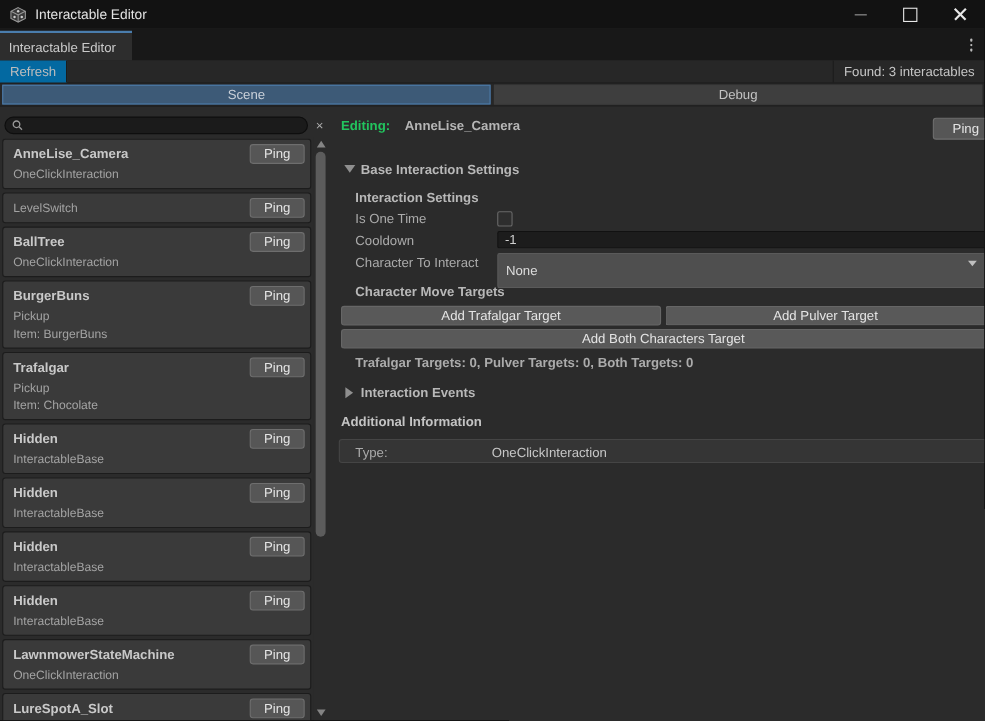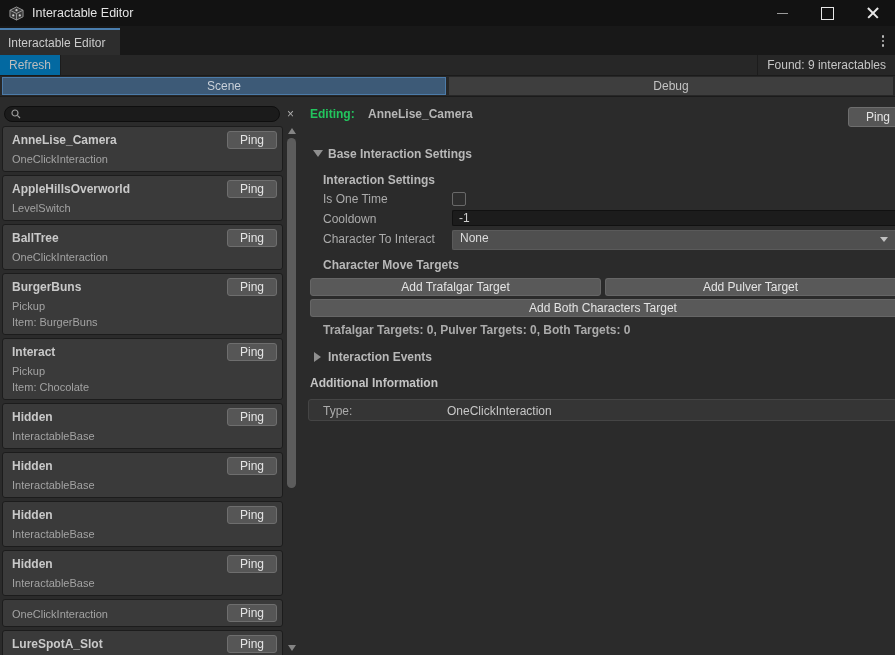--- a/index.html
+++ b/index.html
@@ -79,23 +79,23 @@
   .fold-tri-right{position:absolute;width:0;height:0;border-top:5px solid transparent;
     border-bottom:5px solid transparent;border-left:7px solid #8f8f8f;}
   .top-ping{position:absolute;left:548px;top:10px;width:60px;height:20px;background:#565656;
     border:1px solid #6e6e6e;border-radius:3px;color:#e4e4e4;font-size:12px;
     display:flex;align-items:center;justify-content:center;box-sizing:border-box;}
   .checkbox{position:absolute;left:152px;top:95px;width:14px;height:14px;background:#2e2e2e;
     border:1px solid #696969;border-radius:2px;box-sizing:border-box;}
   .text-field{position:absolute;left:152px;right:0;top:113px;height:16px;background:#1c1c1c;
     border:1px solid #111;border-radius:2px 0 0 2px;border-right:none;box-sizing:border-box;
     color:#d0d0d0;font-size:12px;display:flex;align-items:center;padding-left:6px;}
-  .dropdown{position:absolute;left:152px;right:0;top:133px;height:20px;background:#4f4f4f;
+  .dropdown{position:absolute;left:152px;right:0;top:133px;height:32px;background:#4f4f4f;
     border:1px solid #5a5a5a;border-right:none;border-radius:2px 0 0 2px;box-sizing:border-box;
-    color:#dddddd;font-size:12px;display:flex;align-items:flex-start;padding-left:7px;}
+    color:#dddddd;font-size:12px;display:flex;align-items:center;padding-left:7px;}
   .dd-arrow{position:absolute;right:7px;top:6px;width:0;height:0;border-left:4px solid transparent;
     border-right:4px solid transparent;border-top:5px solid #c0c0c0;}
   .btn-row{position:absolute;left:10px;right:0;top:181px;height:18px;display:flex;gap:4px;}
   .gbtn{background:#595959;border:1px solid #666;border-radius:3px;color:#e4e4e4;font-size:12px;
     display:flex;align-items:center;justify-content:center;box-sizing:border-box;}
   .btn-row .gbtn{flex:1;}
   .btn-row .gbtn:last-child{border-right:none;border-radius:3px 0 0 3px;}
   .wide-btn{position:absolute;left:10px;right:0;top:202px;height:18px;border-right:none;border-radius:3px 0 0 3px;}
   .type-row{position:absolute;left:8px;right:-2px;top:302px;height:22px;background:#353535;
     border:1px solid #454545;border-radius:3px;box-sizing:border-box;}
@@ -137,21 +137,21 @@
     <div class="menu-dots">
         <i></i>
         <i></i>
         <i></i>
       </div>
   </div>
 
   <div class="toolbar">
     <div class="refresh-btn">Refresh</div>
     <div class="spacer"></div>
-    <div class="found-box">Found: 9 interactables</div>
+    <div class="found-box">Found: 3 interactables</div>
   </div>
 
   <div class="viewtabs">
     <div class="vtab active">Scene</div>
     <div class="vtab inactive">Debug</div>
   </div>
 
   <div class="content">
 
     <div class="sidebar">
@@ -164,37 +164,36 @@
       </div>
       <div class="search-clear">×</div>
 
       <div class="ilist" id="ilist">
           <div class="item">
             <div class="ititle">AnneLise_Camera</div>
             <div class="ping-btn">Ping</div>
             <div class="isub">OneClickInteraction</div>
           </div>
           <div class="item">
-            <div class="ititle">AppleHillsOverworld</div>
             <div class="ping-btn">Ping</div>
             <div class="isub">LevelSwitch</div>
           </div>
           <div class="item">
             <div class="ititle">BallTree</div>
             <div class="ping-btn">Ping</div>
             <div class="isub">OneClickInteraction</div>
           </div>
           <div class="item">
             <div class="ititle">BurgerBuns</div>
             <div class="ping-btn">Ping</div>
             <div class="isub">Pickup</div>
             <div class="isub">Item: BurgerBuns</div>
           </div>
           <div class="item">
-            <div class="ititle">Interact</div>
+            <div class="ititle">Trafalgar</div>
             <div class="ping-btn">Ping</div>
             <div class="isub">Pickup</div>
             <div class="isub">Item: Chocolate</div>
           </div>
           <div class="item">
             <div class="ititle">Hidden</div>
             <div class="ping-btn">Ping</div>
             <div class="isub">InteractableBase</div>
           </div>
           <div class="item">
@@ -206,20 +205,21 @@
             <div class="ititle">Hidden</div>
             <div class="ping-btn">Ping</div>
             <div class="isub">InteractableBase</div>
           </div>
           <div class="item">
             <div class="ititle">Hidden</div>
             <div class="ping-btn">Ping</div>
             <div class="isub">InteractableBase</div>
           </div>
           <div class="item">
+            <div class="ititle">LawnmowerStateMachine</div>
             <div class="ping-btn">Ping</div>
             <div class="isub">OneClickInteraction</div>
           </div>
           <div class="item">
             <div class="ititle">LureSpotA_Slot</div>
             <div class="ping-btn">Ping</div>
           </div>
         </div>
 
       <div class="vscroll">

